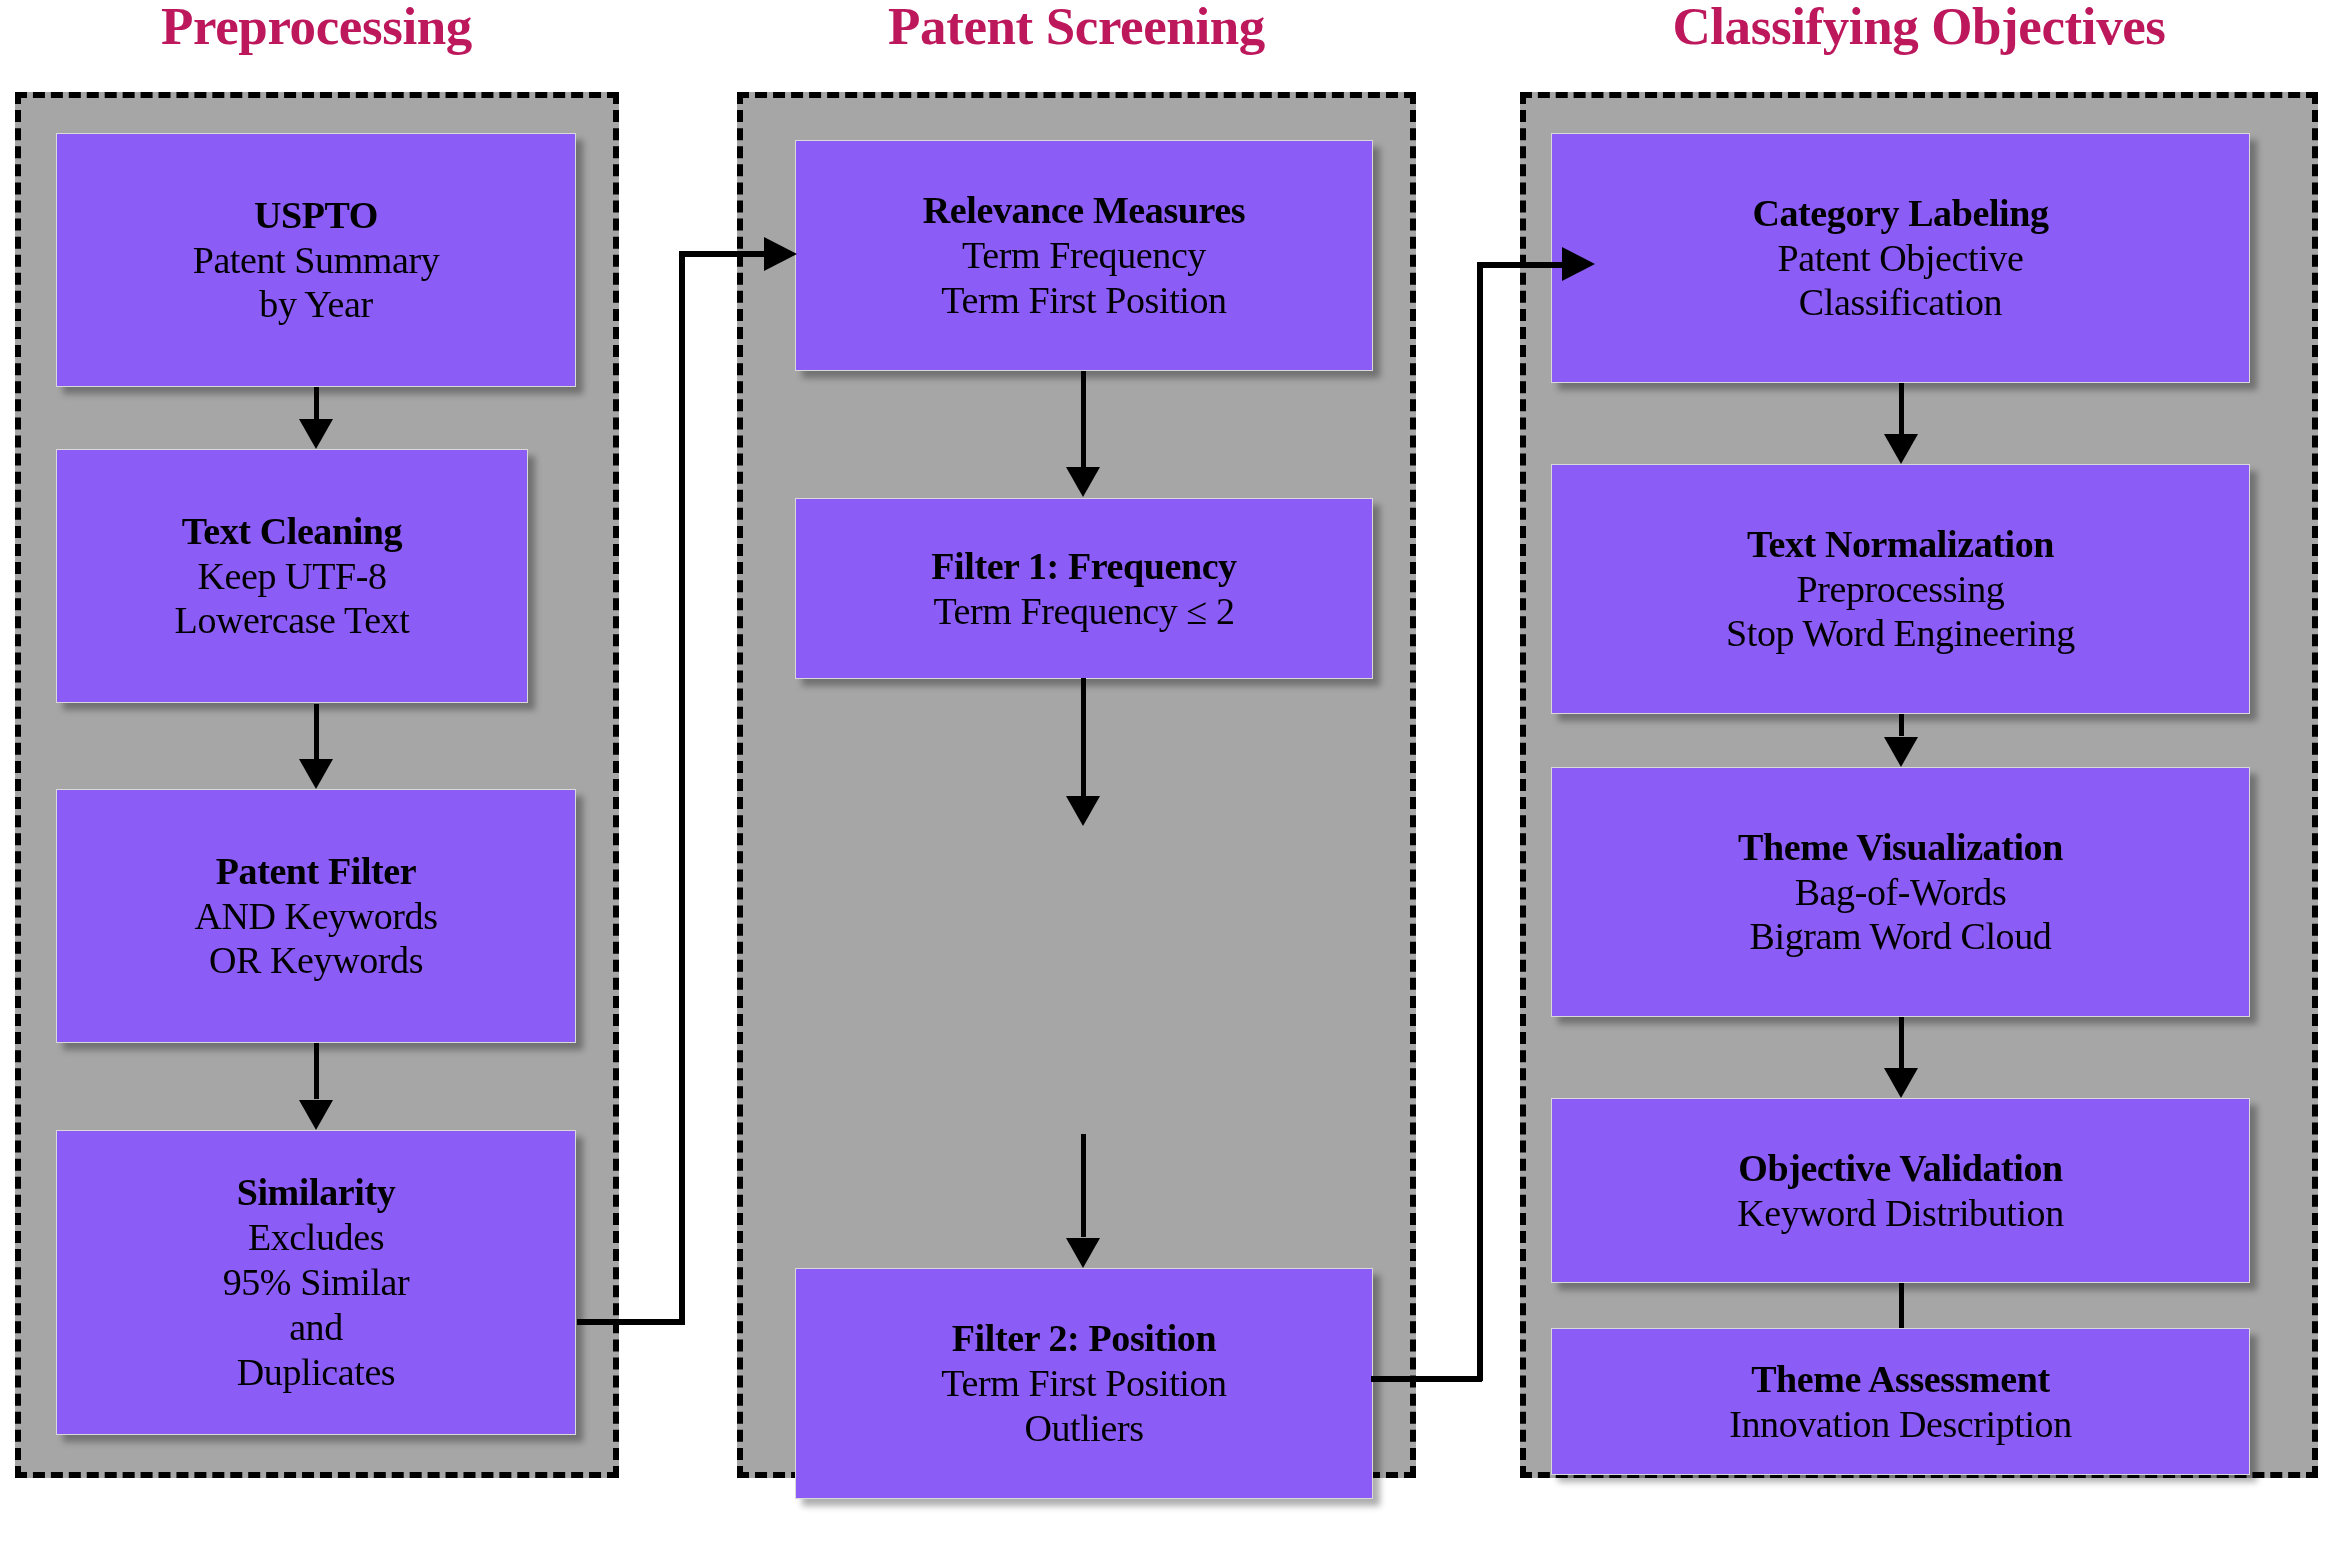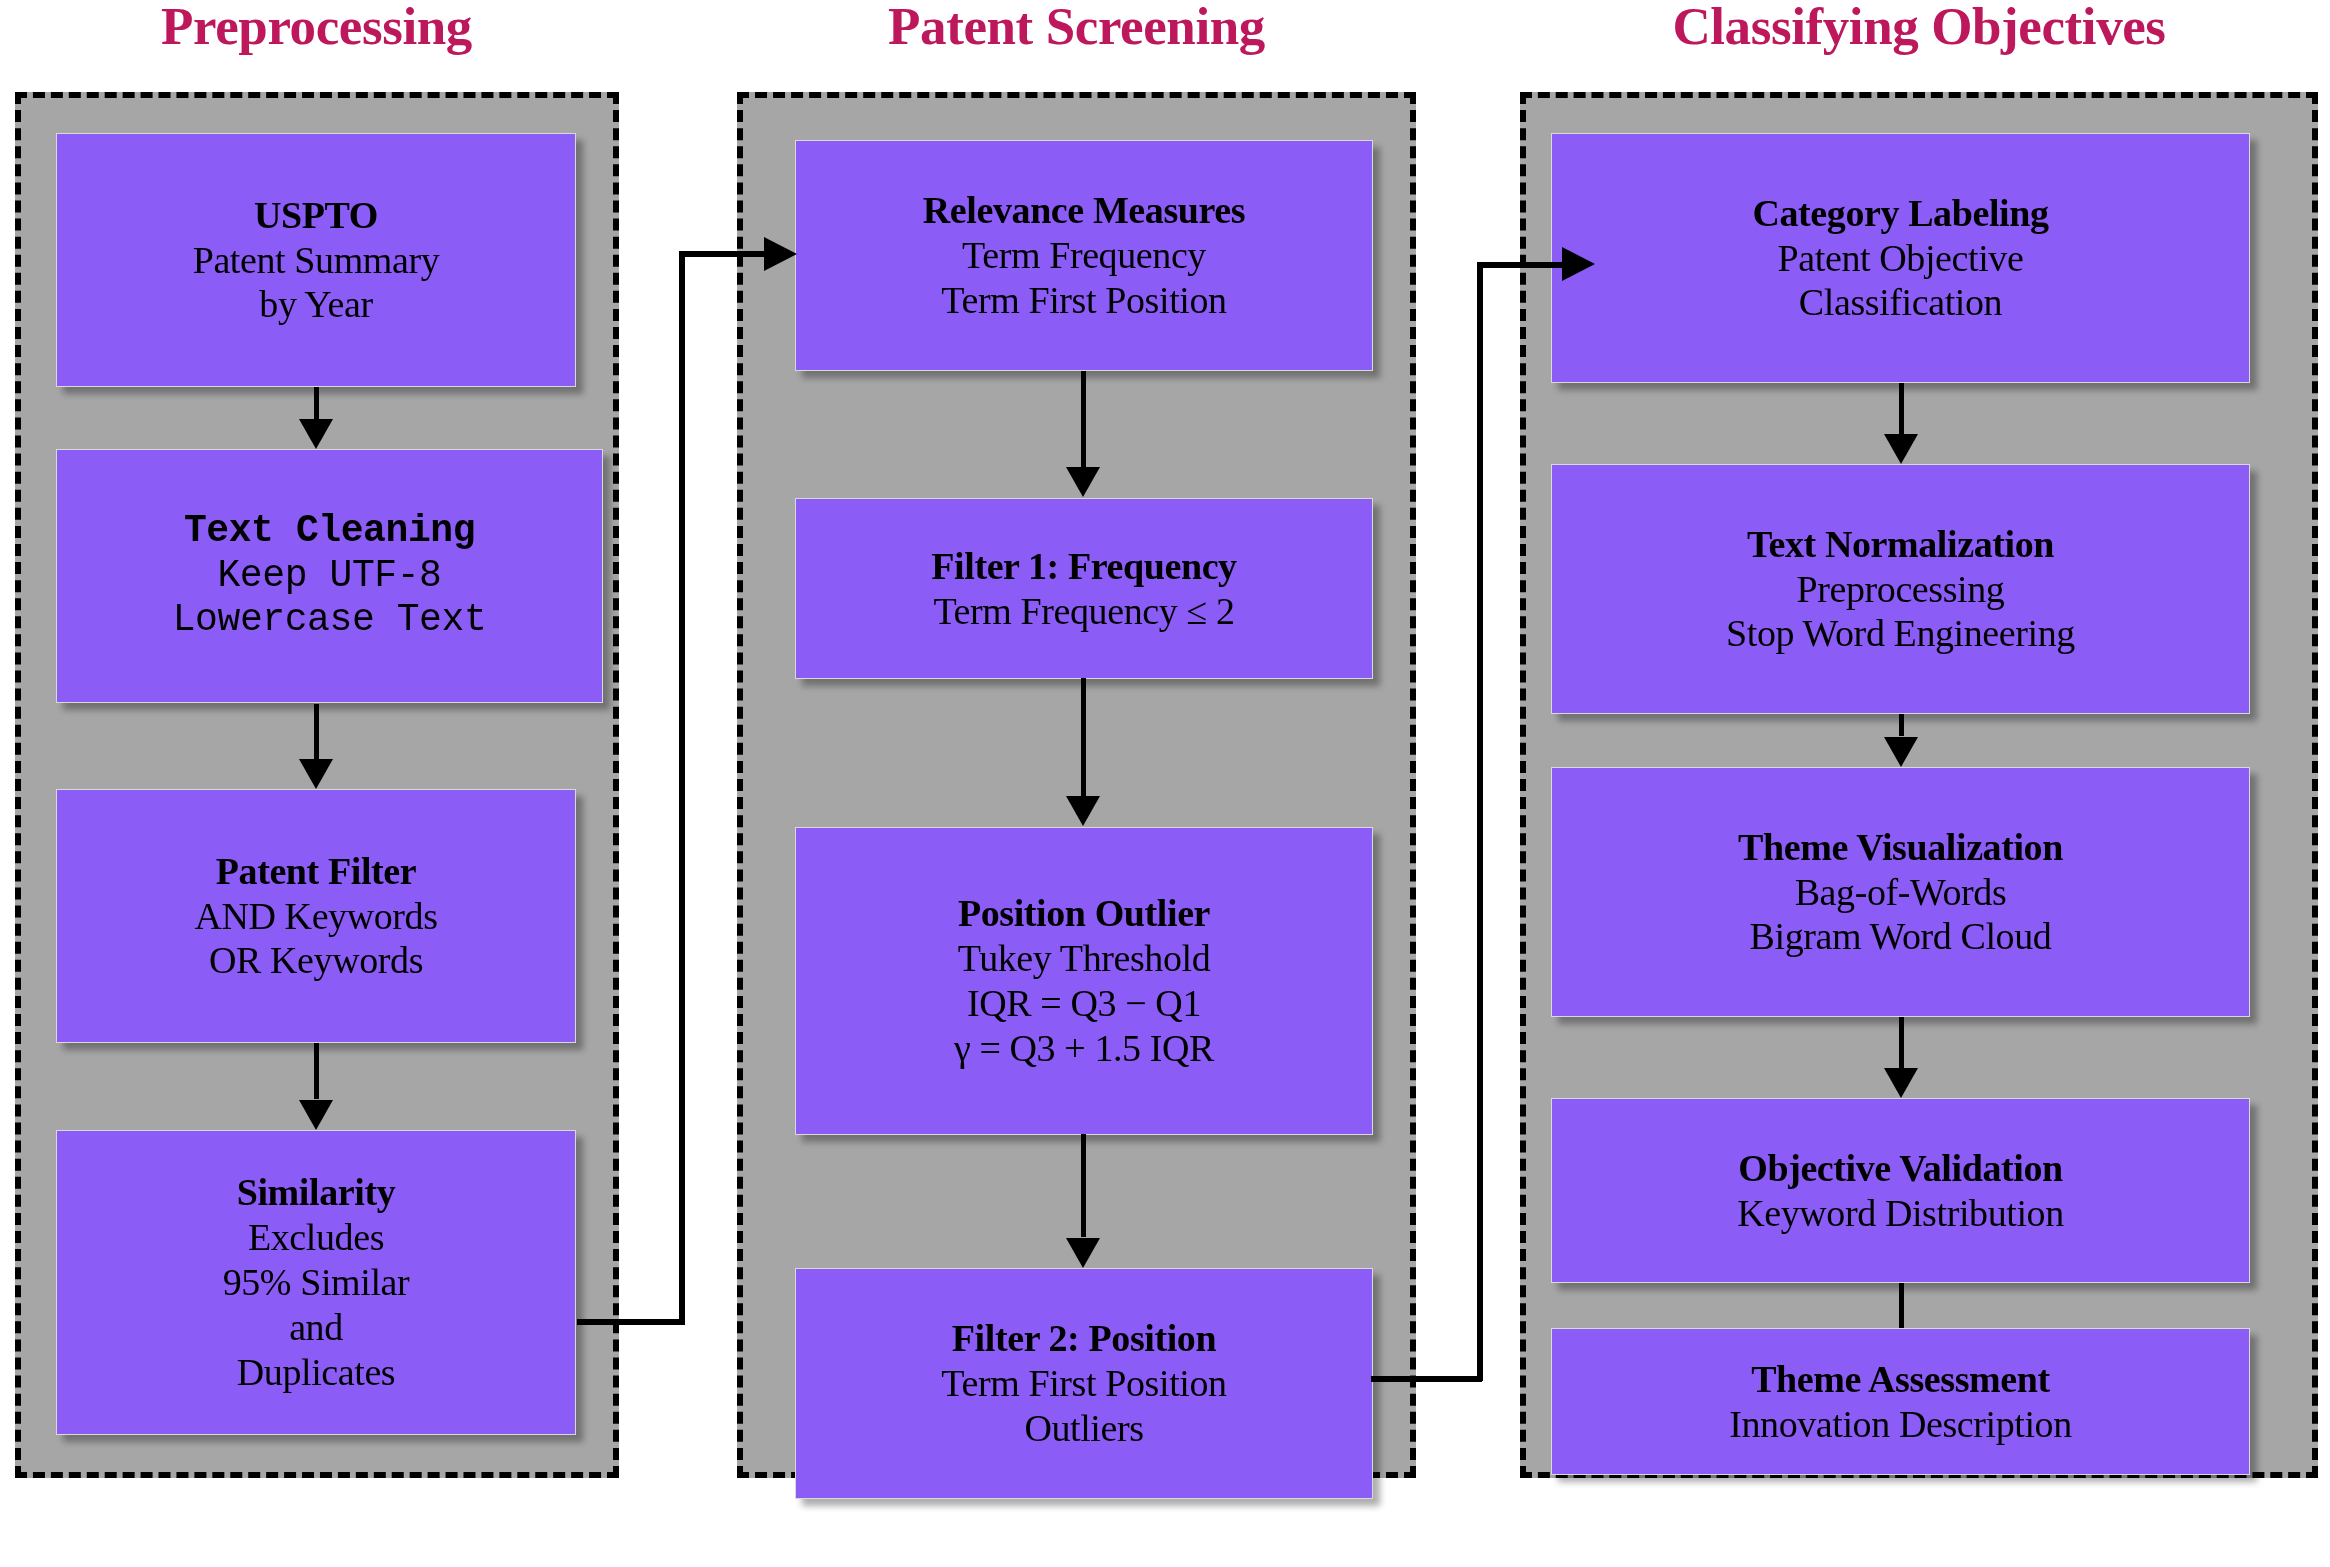--- a/index.html
+++ b/index.html
@@ -116,21 +116,21 @@
     <div class="hd">USPTO</div>
     <div class="ln">Patent Summary</div>
     <div class="ln">by Year</div>
   </div>
 
   <div class="vArrow" style="left:273px; top:387px; width:87px; height:62px;">
     <div class="shaft" style="height:32px;"></div>
     <div class="head"></div>
   </div>
 
-  <div class="pbox" style="left:56px; top:449px; width:547px; height:254px;font-family:Liberation Mono, monospace;">
+  <div class="pbox" style="left:56px; top:449px; width:472px; height:254px;">
     <div class="hd">Text Cleaning</div>
     <div class="ln">Keep UTF-8</div>
     <div class="ln">Lowercase Text</div>
   </div>
 
   <div class="vArrow" style="left:273px; top:704px; width:87px; height:85px;">
     <div class="shaft" style="height:55px;"></div>
     <div class="head"></div>
   </div>
 
@@ -171,26 +171,20 @@
   <div class="pbox" style="left:795px; top:498px; width:578px; height:181px;">
     <div class="hd">Filter 1: Frequency</div>
     <div class="ln">Term Frequency ≤ 2</div>
   </div>
 
   <div class="vArrow" style="left:1040px; top:678px; width:87px; height:148px;">
     <div class="shaft" style="height:118px;"></div>
     <div class="head"></div>
   </div>
 
-  <div class="pbox" style="left:795px; top:827px; width:578px; height:308px;">
-    <div class="hd">Position Outlier</div>
-    <div class="ln">Tukey Threshold</div>
-    <div class="ln">IQR = Q3 − Q1</div>
-    <div class="ln">γ = Q3 + 1.5 IQR</div>
-  </div>
 
   <div class="vArrow" style="left:1040px; top:1134px; width:87px; height:134px;">
     <div class="shaft" style="height:103px;"></div>
     <div class="head"></div>
   </div>
 
   <div class="pbox" style="left:795px; top:1268px; width:578px; height:231px;">
     <div class="hd">Filter 2: Position</div>
     <div class="ln">Term First Position</div>
     <div class="ln">Outliers</div>

